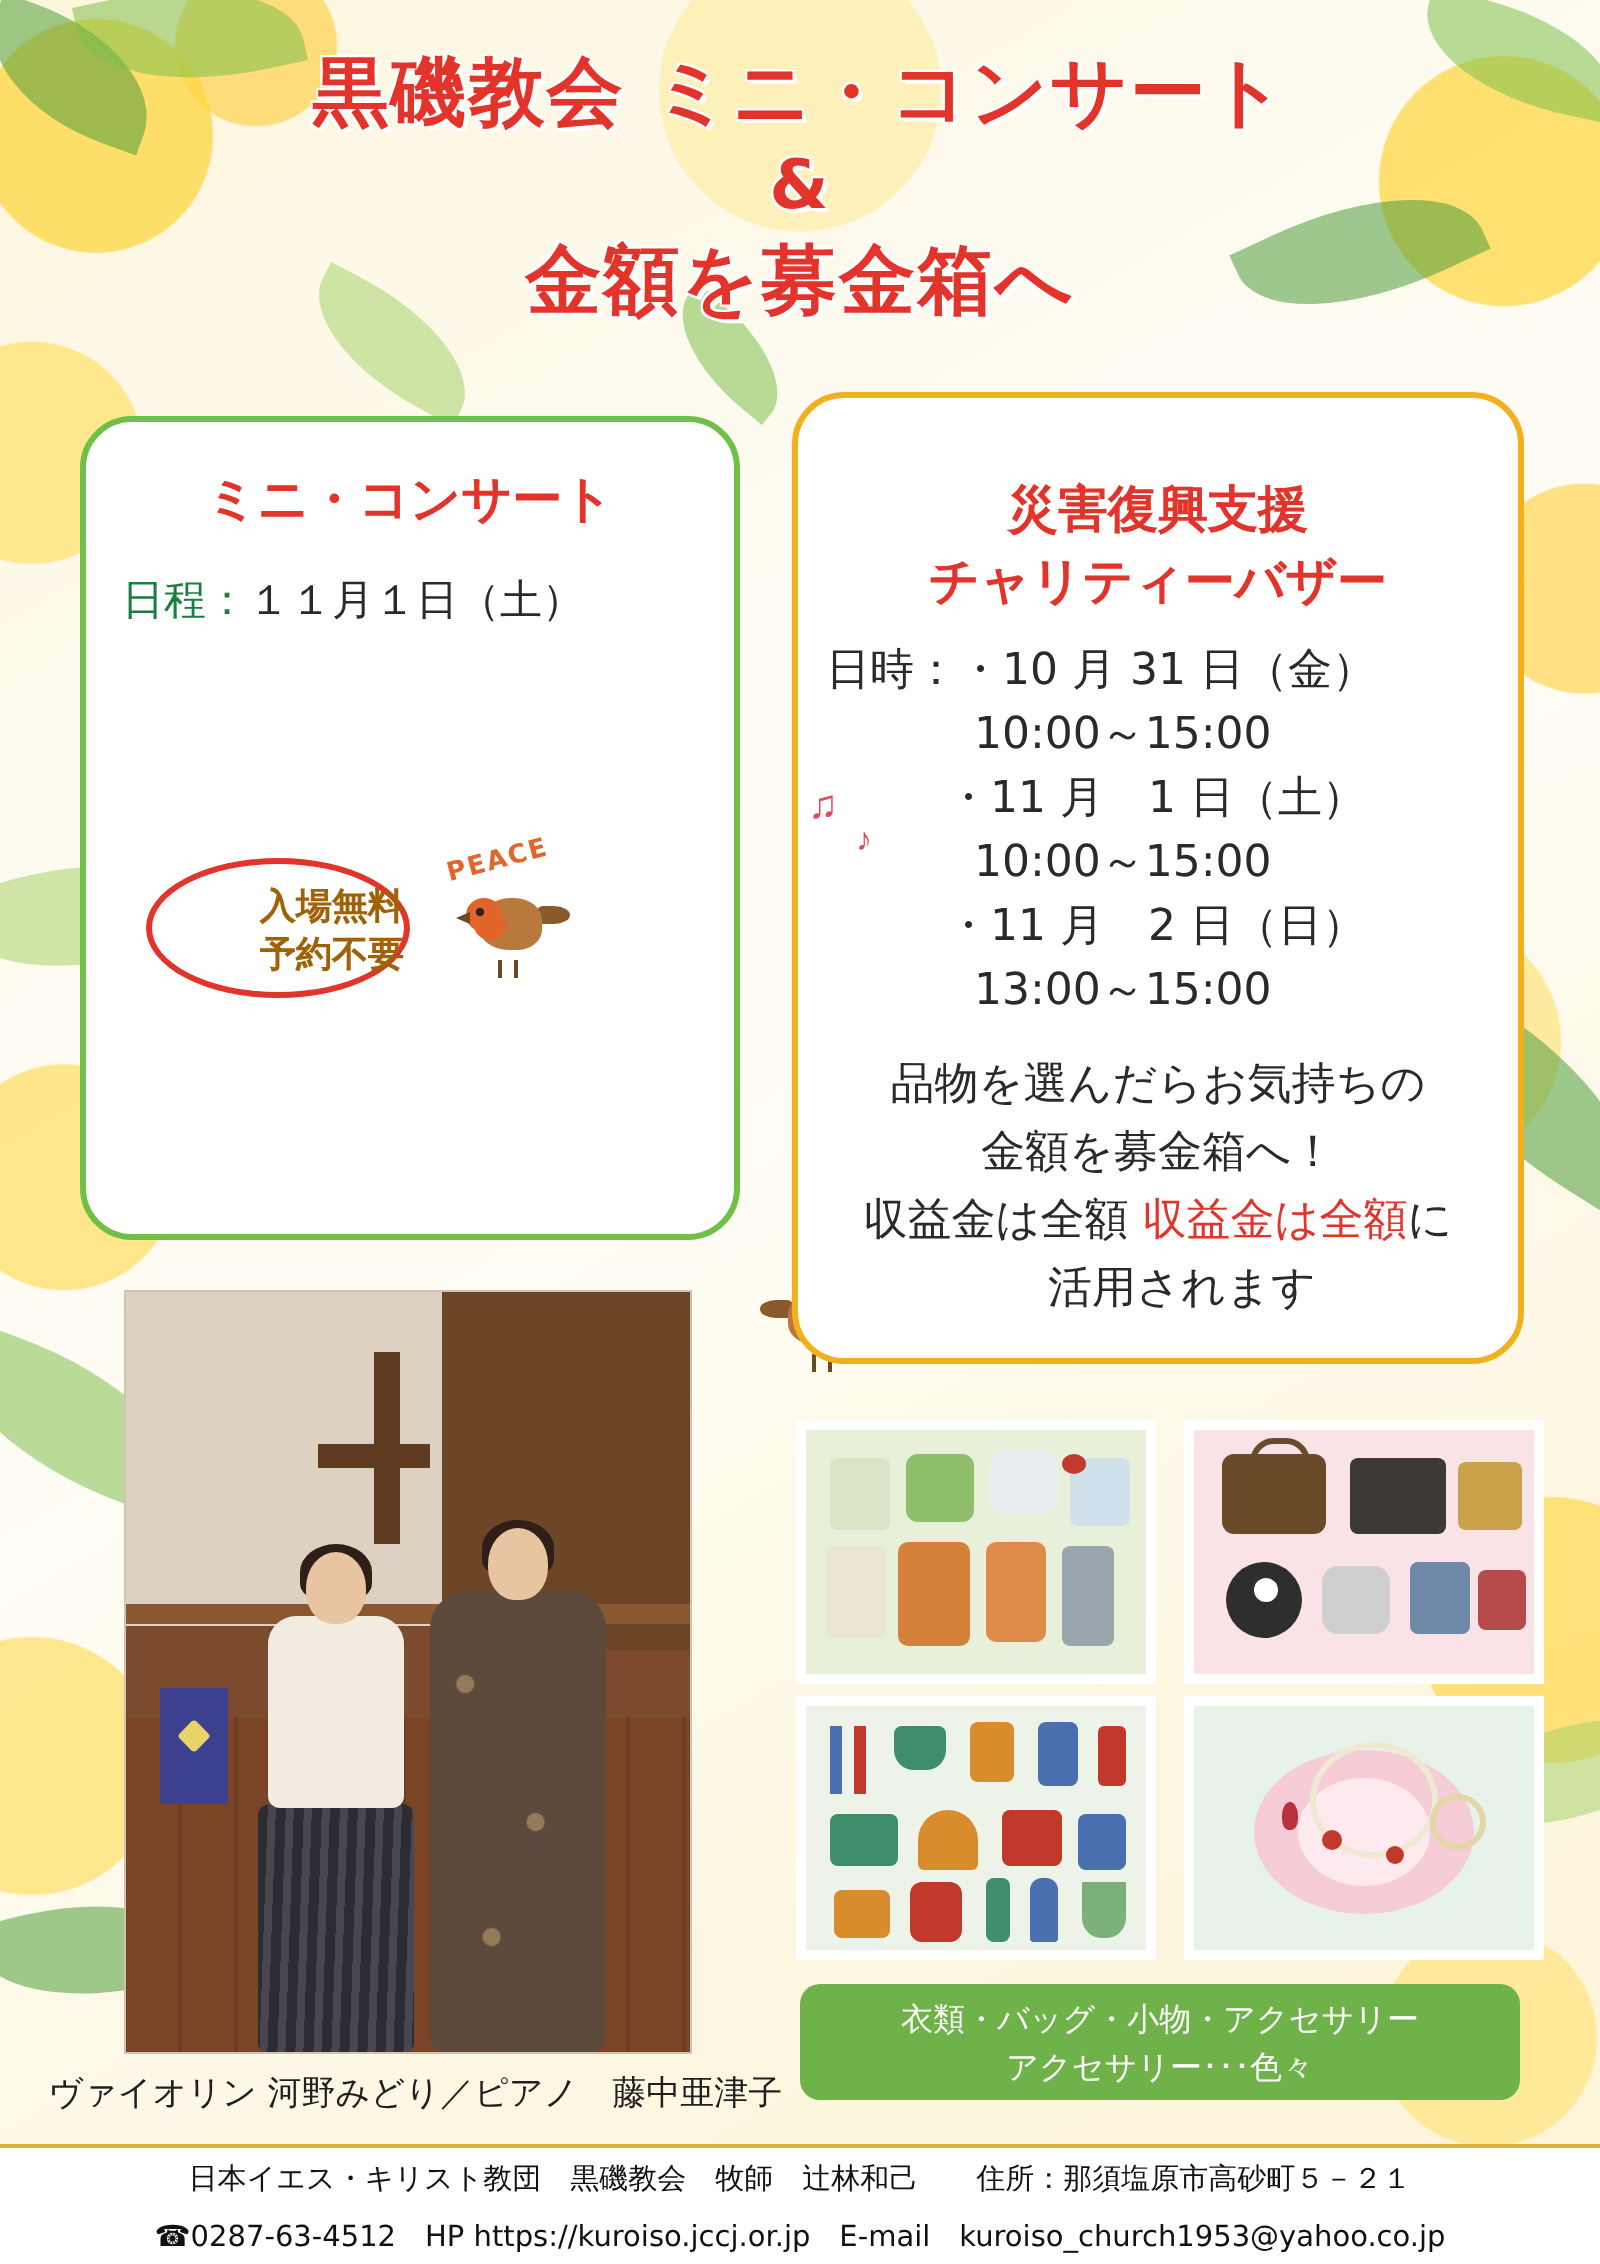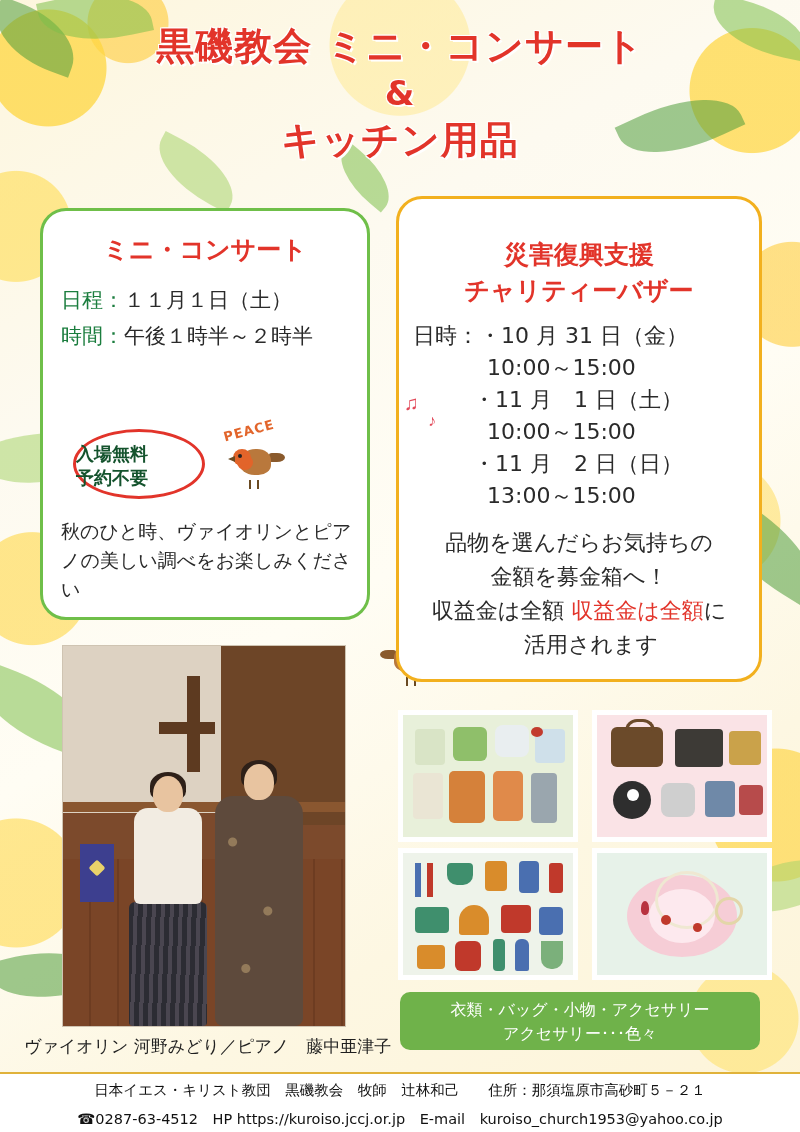--- a/index.html
+++ b/index.html
@@ -107,26 +107,26 @@
 
   .free-badge {
     position: absolute;
     left: 30px;
     top: 218px;
     width: 132px;
     height: 70px;
     border-radius: 50%;
     background: #ffffff;
     border: 3px solid #e2342a;
-    color: #14532d;
+    color: #a16207;
     font-family: "DejaVu Sans", sans-serif;
     font-size: 18px;
     font-weight: bold;
     line-height: 24px;
-    text-align: left;
+    text-align: right;
     padding-top: 10px;
     box-sizing: border-box;
   }
   .left-note {
     position: absolute;
     left: 18px;
     top: 306px;
     width: 300px;
     font-family: "DejaVu Sans", sans-serif;
     font-size: 19px;
@@ -377,53 +377,49 @@
 
   <div class="title-block">
     <div class="title-line">
       <span class="title-kuroiso">黒磯教会</span>
       <span class="title-mini">ミニ・コンサート</span>
     </div>
     <div class="title-line title-amp">
       <span class="title-amp">&amp;</span>
     </div>
     <div class="title-line">
-      <span class="title-bazaar">キッチン用品</span>
+      <span class="title-bazaar">金額を募金箱へ</span>
     </div>
   </div>
 
   <div class="panel panel-left">
     <div class="panel-heading">ミニ・コンサート</div>
 
     <div class="l-line first">
       <span class="lbl">日程：</span><span>１１月１日（土）</span>
-    </div>
-    <div class="l-line">
-      <span class="lbl">時間：</span><span>午後１時半～２時半</span>
     </div>
 
     <div class="free-badge">
       <div>入場無料</div>
       <div>予約不要</div>
     </div>
 
     <div class="peace-word" style="left:180px;top:212px;">PEACE</div>
 
     <div class="bird" style="left:190px;top:232px;">
       <div class="tail"></div>
         <div class="body"></div>
         <div class="breast"></div>
       <div class="head"></div>
         <div class="eye"></div>
         <div class="beak"></div>
       <div class="leg" style="left:16px;"></div>
         <div class="leg" style="left:24px;"></div>
     </div>
 
-    <div class="left-note">秋のひと時、ヴァイオリンとピアノの美しい調べをお楽しみください</div>
   </div>
 
   <div class="bird flip" style="left:386px;top:640px;">
     <div class="tail"></div>
       <div class="body"></div>
       <div class="breast"></div>
     <div class="head"></div>
       <div class="eye"></div>
       <div class="beak"></div>
     <div class="leg" style="left:16px;"></div>

